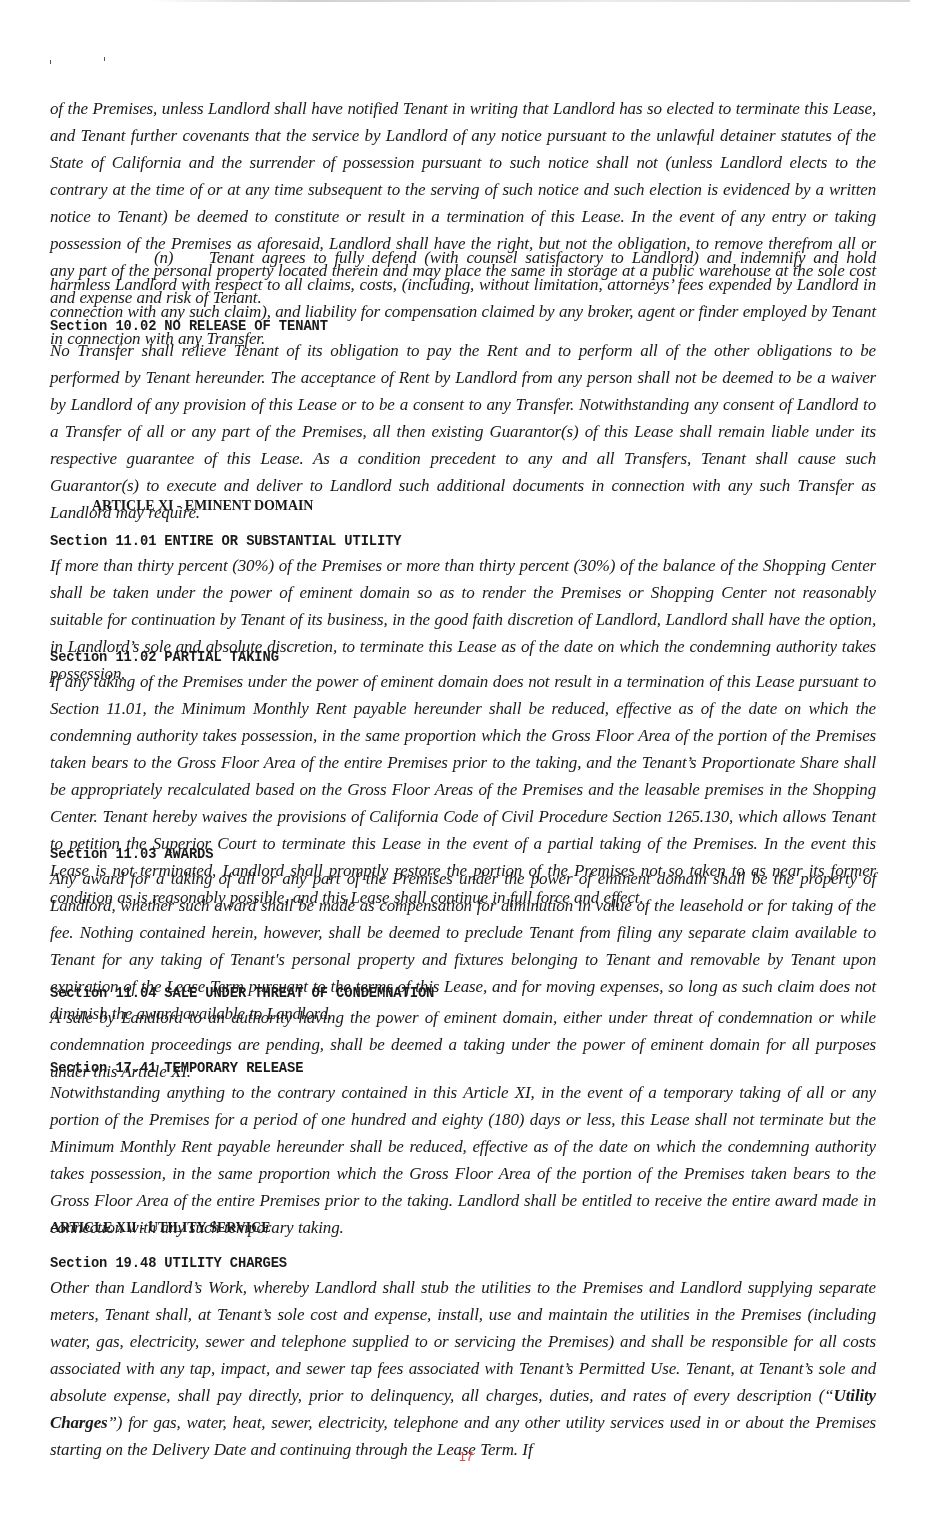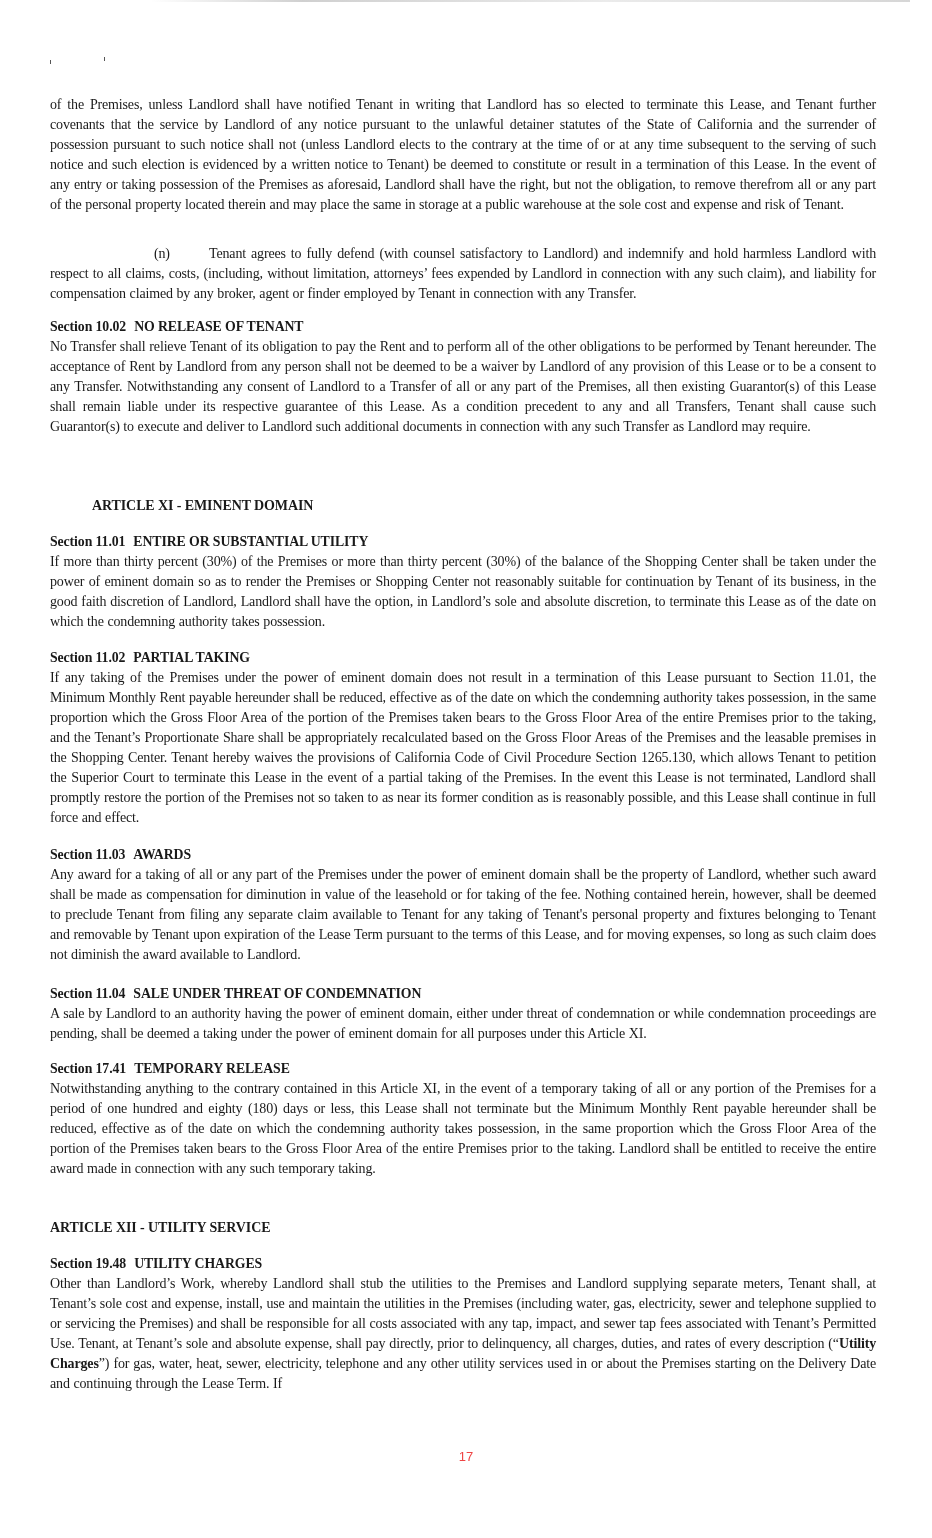--- a/index.html
+++ b/index.html
@@ -3,23 +3,23 @@
 <meta charset="utf-8">
 <style>
   html, body { margin: 0; padding: 0; background: #ffffff; }
   body { width: 932px; height: 1538px; position: relative; overflow: hidden;
          font-family: "Liberation Serif", "DejaVu Serif", serif; color: #1a1a1a; }
   .page { position: absolute; left: 0; top: 0; width: 932px; height: 1538px; }
   .topline { position: absolute; top: 0; left: 150px; width: 760px; height: 2px;
              background: linear-gradient(90deg, rgba(0,0,0,0) 0%, rgba(120,120,120,0.35) 20%, rgba(120,120,120,0.15) 60%, rgba(120,120,120,0.3) 100%); }
   .speck { position: absolute; width: 1px; height: 4px; background: #555; }
   .block { position: absolute; left: 50px; width: 826px; }
-  .para { margin: 0; font-size: 14px; line-height: 20px; text-align: justify;
-          letter-spacing: -0.15px; word-spacing: 0.3px; transform-origin: left top; }
-  .heading { margin: 0; font-size: 13.8px; font-weight: bold; line-height: 18.6px; letter-spacing: -0.1px; }
+  .para { margin: 0; font-size: 17px; line-height: 27px; text-align: justify;
+          letter-spacing: -0.15px; word-spacing: 0.3px; transform-origin: left top; font-style: italic; }
+  .heading { margin: 0; font-size: 13.8px; font-weight: bold; line-height: 18.6px; letter-spacing: -0.1px; font-family: Liberation Mono, monospace; }
   .heading .num { margin-right: 8px; }
   .article { font-size: 14px; font-weight: bold; margin: 0; line-height: 18px; letter-spacing: -0.1px; }
   .indent { display: inline-block; width: 52px; padding-left: 52px; }
   .sub-label { display: inline-block; width: 55px; }
   .bold { font-weight: bold; }
   .pagenum { position: absolute; top: 1449px; left: 0; width: 932px; text-align: center;
              font-family: "Liberation Sans", "DejaVu Sans", sans-serif; font-size: 13px; color: #ef4444; }
 </style>
 </head>
 <body>

